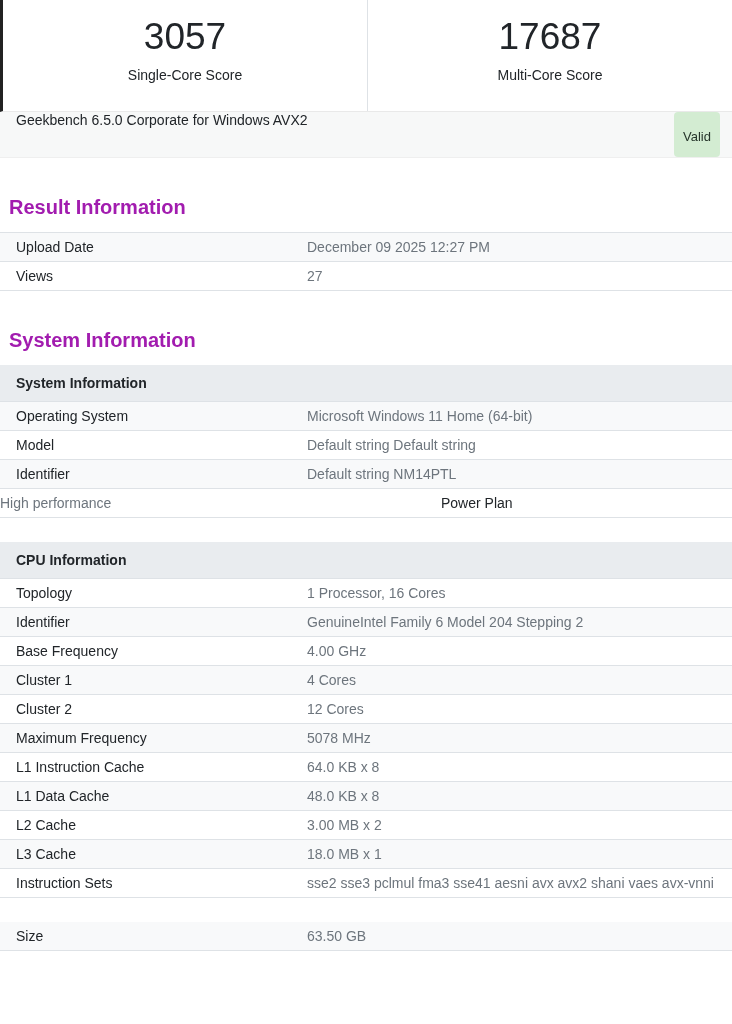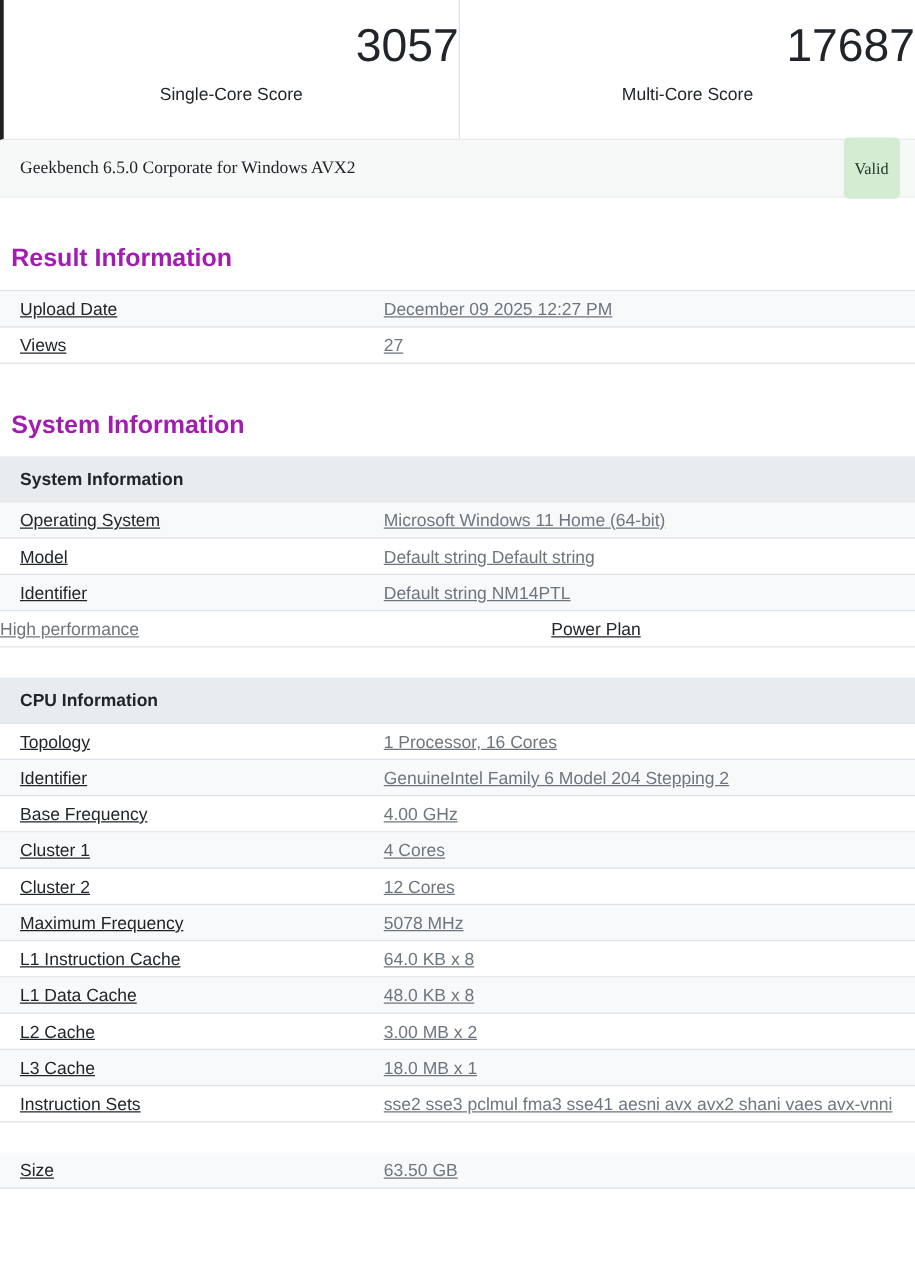--- a/index.html
+++ b/index.html
@@ -15,34 +15,32 @@
   
   .scores {
     display: flex;
     height: 112px;
     border-bottom: 1px solid #e9e9e9;
     border-left: 3px solid #222222;
     box-sizing: border-box;
   }
   .score-box { flex: 1; text-align: center; padding-top: 16px; }
   .score-box.first { border-right: 1px solid #dee2e6; }
-  .score-value { font-size: 37px; line-height: 1.15; font-weight: 400; color: #212529; text-align: right; }
+  .score-value { font-size: 37px; line-height: 1.15; font-weight: 400; color: #212529; }
   .score-label { font-size: 14px; margin-top: 8px; color: #212529; }
 
   
   .bench-bar {
     height: 46px;
     background: #f7f8f8;
     display: flex;
-    align-items: center;
     justify-content: space-between;
     padding: 0 12px 0 16px;
     border-bottom: 1px solid #efefef;
     box-sizing: border-box;
-    font-family: Liberation Serif, serif;
   }
   .bench-title { font-size: 14px; color: #212529; }
   .badge {
     background: #d3ecd2;
     color: #26352b;
     font-size: 13px;
     line-height: 1;
     padding: 18px 9px;
     border-radius: 4px;
     white-space: nowrap;
@@ -61,21 +59,21 @@
   .table.no-top { border-top: none; }
   .row {
     display: flex;
     align-items: center;
     min-height: 29px;
     border-bottom: 1px solid #dee2e6;
     font-size: 14px;
     box-sizing: border-box;
   }
   .row.stripe { background: #f8f9fa; }
-  .cell { padding-top: 5px; padding-bottom: 5px; box-sizing: border-box; text-decoration: underline; }
+  .cell { padding-top: 5px; padding-bottom: 5px; box-sizing: border-box; }
   .cell.label {
     width: 307px;
     flex: none;
     padding-left: 16px;
     padding-right: 10px;
     color: #212529;
   }
   .cell.value {
     flex: 1;
     padding-right: 10px;

